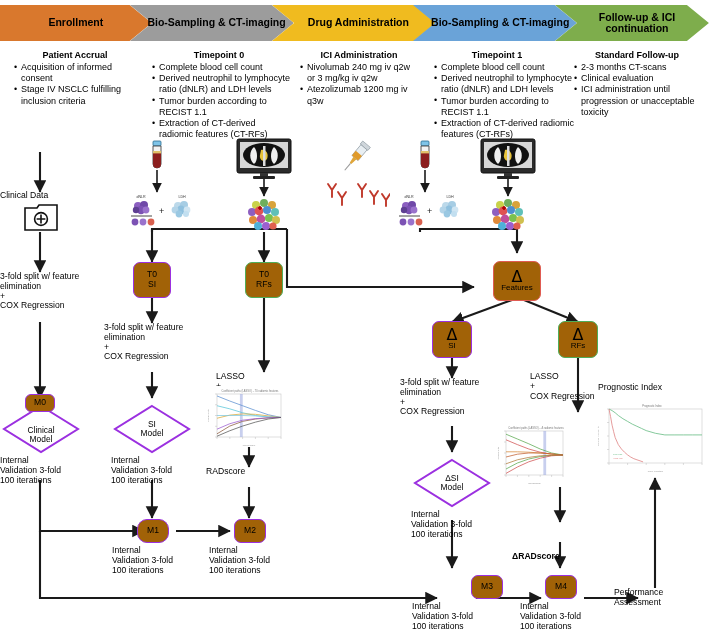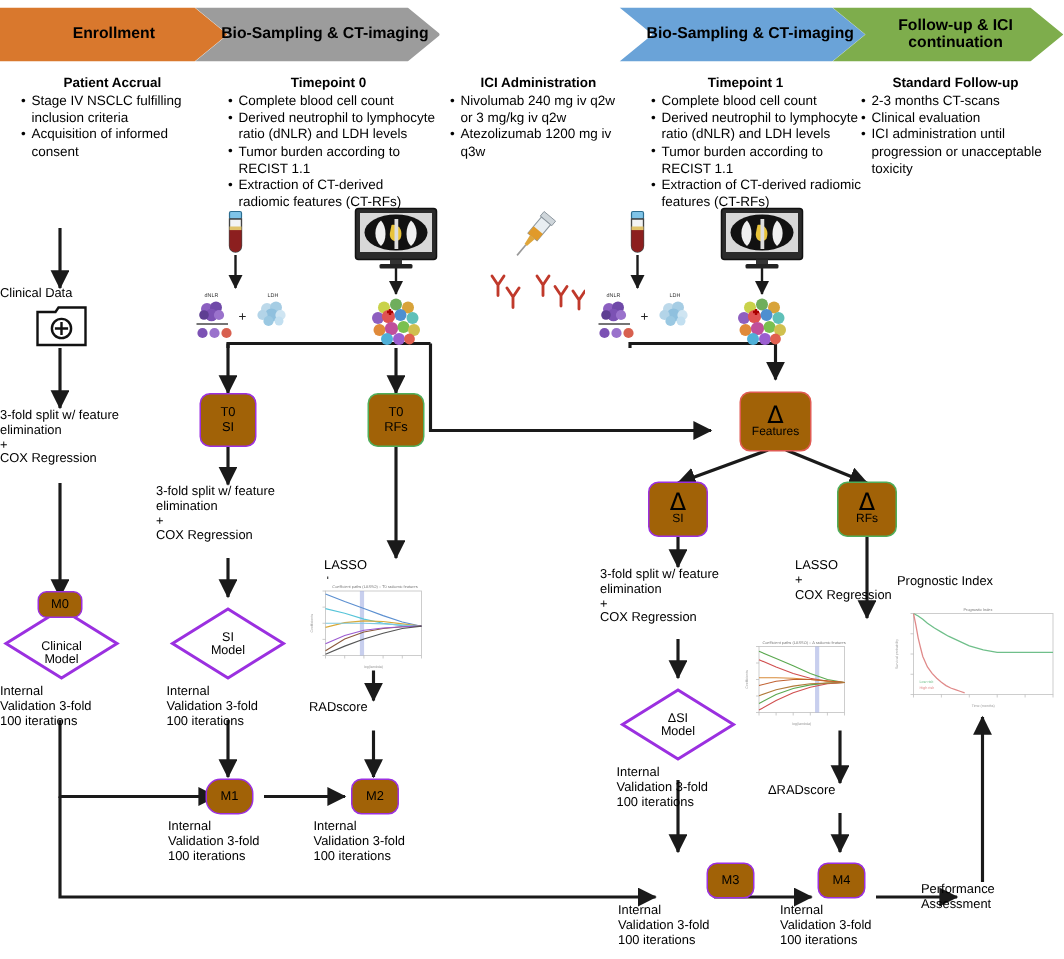--- a/index.html
+++ b/index.html
@@ -130,20 +130,26 @@
         <svg class="shape" viewBox="0 0 151.70000000000002 36" preserveAspectRatio="none">
           <polygon points="0,0 129.70000000000002,0 151.70000000000002,18 129.70000000000002,36 0,36 0,18" fill="#d9782d"></polygon>
         </svg>
         <div class="ctxt" style="margin-left:0px">Enrollment</div>
       </div>
       <div class="chev" style="left: 129.7px; width: 163.8px;">
         <svg class="shape" viewBox="0 0 163.8 36" preserveAspectRatio="none">
           <polygon points="0,0 141.8,0 163.8,18 141.8,36 0,36 22,18" fill="#9c9c9c"></polygon>
         </svg>
         <div class="ctxt" style="margin-left:10px">Bio-Sampling &amp; CT-imaging</div>
+      </div>
+      <div class="chev" style="left: 271.5px; width: 163.8px;">
+        <svg class="shape" viewBox="0 0 163.8 36" preserveAspectRatio="none">
+          <polygon points="0,0 141.8,0 163.8,18 141.8,36 0,36 22,18" fill="#f0bb1f"></polygon>
+        </svg>
+        <div class="ctxt" style="margin-left:10px">Drug Administration</div>
       </div>
       <div class="chev" style="left: 413.3px; width: 163.8px;">
         <svg class="shape" viewBox="0 0 163.8 36" preserveAspectRatio="none">
           <polygon points="0,0 141.8,0 163.8,18 141.8,36 0,36 22,18" fill="#6aa3d8"></polygon>
         </svg>
         <div class="ctxt" style="margin-left:10px">Bio-Sampling &amp; CT-imaging</div>
       </div>
       <div class="chev" style="left: 555.1px; width: 153.9px;">
         <svg class="shape" viewBox="0 0 153.9 36" preserveAspectRatio="none">
           <polygon points="0,0 131.9,0 153.9,18 131.9,36 0,36 22,18" fill="#7ead4c"></polygon>
@@ -342,21 +348,21 @@
 +
 COX Regression</div>
   <div class="ftxt" style="left:206px;top:467px;width:88px;">RADscore</div>
   <div class="ftxt" style="left:400px;top:378px;width:108px;white-space:pre-line;">3-fold split w/ feature
 elimination
 +
 COX Regression</div>
   <div class="ftxt" style="left:530px;top:372px;width:100px;white-space:pre-line;">LASSO
 +
 COX Regression</div>
-  <div class="ftxt" style="left:512px;top:522px;width:98px;">ΔRADscore</div>
+  <div class="ftxt" style="left:512px;top:552px;width:98px;font-weight:bold;">ΔRADscore</div>
   <div class="ftxt" style="left:614px;top:588px;width:84px;white-space:pre-line;">Performance
 Assessment</div>
   <div class="ftxt" style="left:598px;top:383px;width:114px;">Prognostic Index</div>
 
   <div class="node purple" style="left:133px;top:262px;width:38px;height:36px;">
     <span>T0</span>
     <span>SI</span>
   </div>
   <div class="node green" style="left:245px;top:262px;width:38px;height:36px;">
     <span>T0</span>
@@ -515,22 +521,22 @@
         <line x1="11" y1="63" x2="13" y2="63" stroke="#bbb" stroke-width="0.5"></line>
         <text x="59.5" y="71.5" font-size="2.4" text-anchor="middle" fill="#999" font-family="Liberation Sans">Time (months)</text>
         <text transform="translate(2.6,36) rotate(-90)" font-size="2.4" text-anchor="middle" fill="#999" font-family="Liberation Sans">Survival probability</text>
         <text x="17" y="55" font-size="2.5" fill="#6fbf8a" font-family="Liberation Sans">Low risk</text>
         <text x="17" y="59.2" font-size="2.5" fill="#e08a8a" font-family="Liberation Sans">High risk</text>
       </svg>
     </div>
 
 <div class="colhead" style="left: 2px; top: 50px; width: 146px;">Patient Accrual</div>
     <div class="collist" style="left: 14px; top: 62px; width: 128px;">
+      <div class="li">Acquisition of informed consent</div>
       <div class="li">Stage IV NSCLC fulfilling inclusion criteria</div>
-      <div class="li">Acquisition of informed consent</div>
     </div>
     <div class="colhead" style="left: 146px; top: 50px; width: 146px;">Timepoint 0</div>
     <div class="collist" style="left: 152px; top: 62px; width: 140px;">
       <div class="li">Complete blood cell count</div>
       <div class="li">Derived neutrophil to lymphocyte ratio (dNLR) and LDH levels</div>
       <div class="li">Tumor burden according to RECIST 1.1</div>
       <div class="li">Extraction of CT-derived radiomic features (CT-RFs)</div>
     </div>
     <div class="colhead" style="left: 288px; top: 50px; width: 142px;">ICI Administration</div>
     <div class="collist" style="left: 300px; top: 62px; width: 120px;">

